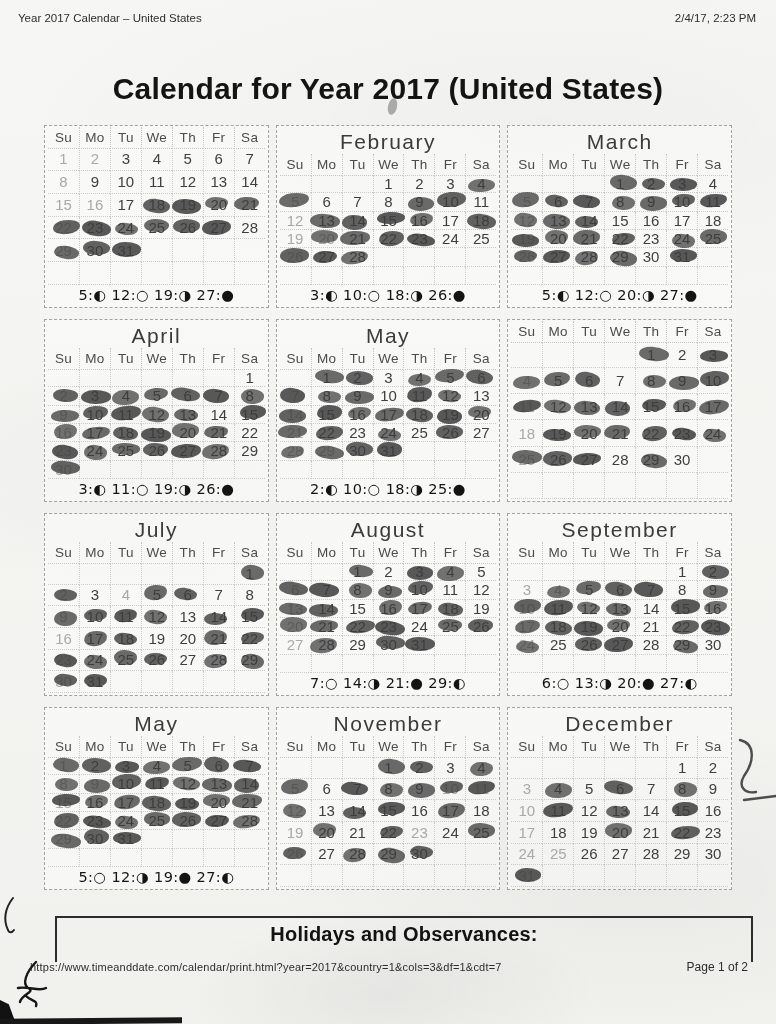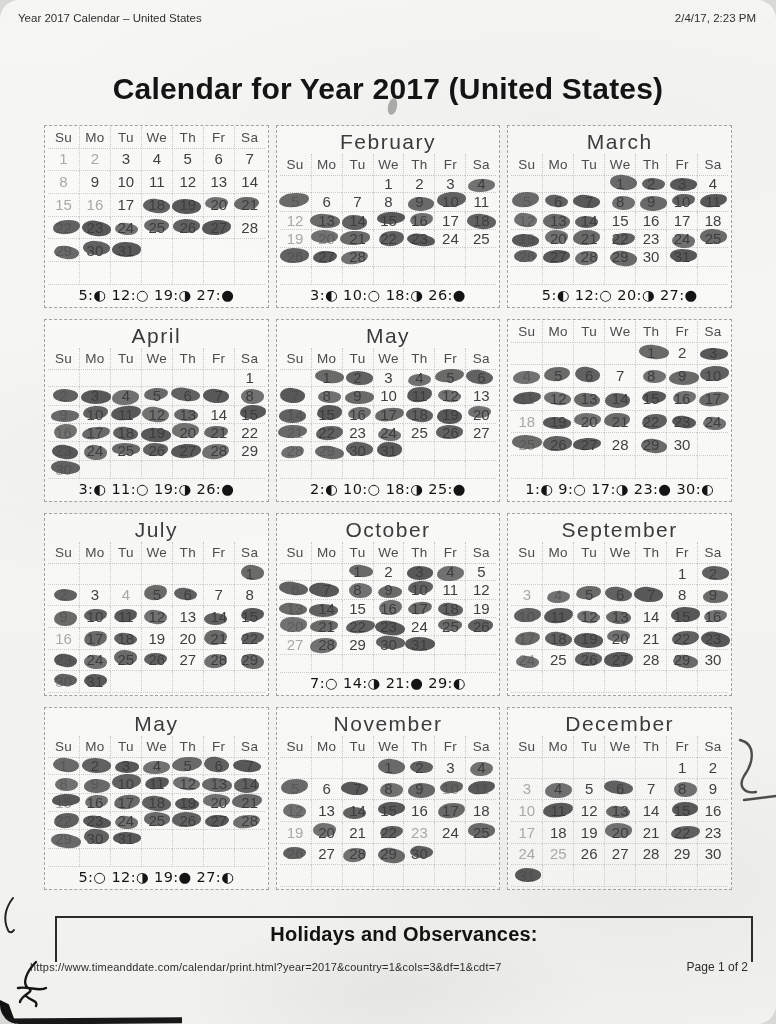--- a/index.html
+++ b/index.html
@@ -5,21 +5,20 @@
   html,body{margin:0;padding:0;background:#d8d8d6;}
   .page{
     position:relative;width:776px;height:1024px;overflow:hidden;
     font-family:"Liberation Sans",sans-serif;color:#2b2b2b;
     background:
       radial-gradient(900px 300px at 70% 12%, rgba(0,0,0,0.025), transparent 60%),
       radial-gradient(500px 220px at 18% 45%, rgba(0,0,0,0.02), transparent 60%),
       radial-gradient(620px 260px at 82% 86%, rgba(0,0,0,0.035), transparent 60%),
       radial-gradient(300px 120px at 50% 97%, rgba(0,0,0,0.05), transparent 70%),
       linear-gradient(#f6f6f4,#f1f1ee);
-    border-radius: 19px;
   }
   .hdr-left{position:absolute;left:18px;top:12px;font-size:11.5px;color:#2e2e2e;}
   .hdr-right{position:absolute;right:20px;top:12px;font-size:11.5px;color:#2e2e2e;}
   .title{position:absolute;top:72px;left:0;width:100%;text-align:center;
     font-size:30px;font-weight:bold;color:#141414;letter-spacing:0.2px;}
   .smudge{position:absolute;left:388px;top:98px;width:9px;height:17px;border-radius:50%;
     background:#6f6f6f;opacity:.55;transform:rotate(12deg);}
   .months{position:absolute;left:44px;top:125px;width:688px;
     display:grid;grid-template-columns:repeat(3,1fr);gap:11px 7px;}
   .month{height:183px;border:1px dashed #a2a2a0;background:rgba(255,255,255,0.4);
@@ -885,21 +884,20 @@
           </div>
           <div class="cell"></div>
           <div class="cell"></div>
           <div class="cell"></div>
           <div class="cell"></div>
           <div class="cell"></div>
           <div class="cell"></div>
           <div class="cell"></div>
           <div class="cell"></div>
         </div>
-        <div class="moon">1:◐ 9:○ 17:◑ 23:● 30:◐</div>
       </article>
       <article class="month">
         <div class="m-title">July</div>
         <div class="wk">
           <span>Su</span>
           <span>Mo</span>
           <span>Tu</span>
           <span>We</span>
           <span>Th</span>
           <span>Fr</span>
@@ -1028,21 +1026,21 @@
             <div class="blot" style="width: 23px; height: 13px; opacity: 0.855; transform: translate(1px, -1px) rotate(1deg);"></div>
           </div>
           <div class="cell"></div>
           <div class="cell"></div>
           <div class="cell"></div>
           <div class="cell"></div>
           <div class="cell"></div>
         </div>
       </article>
       <article class="month">
-        <div class="m-title">October</div>
+        <div class="m-title">August</div>
         <div class="wk">
           <span>Su</span>
           <span>Mo</span>
           <span>Tu</span>
           <span>We</span>
           <span>Th</span>
           <span>Fr</span>
           <span>Sa</span>
         </div>
         <div class="days">
@@ -1305,20 +1303,21 @@
             <span class="num">30</span>
           </div>
           <div class="cell"></div>
           <div class="cell"></div>
           <div class="cell"></div>
           <div class="cell"></div>
           <div class="cell"></div>
           <div class="cell"></div>
           <div class="cell"></div>
         </div>
+        <div class="moon">6:○ 13:◑ 20:● 27:◐</div>
       </article>
       <article class="month">
         <div class="m-title">May</div>
         <div class="wk">
           <span>Su</span>
           <span>Mo</span>
           <span>Tu</span>
           <span>We</span>
           <span>Th</span>
           <span>Fr</span>

